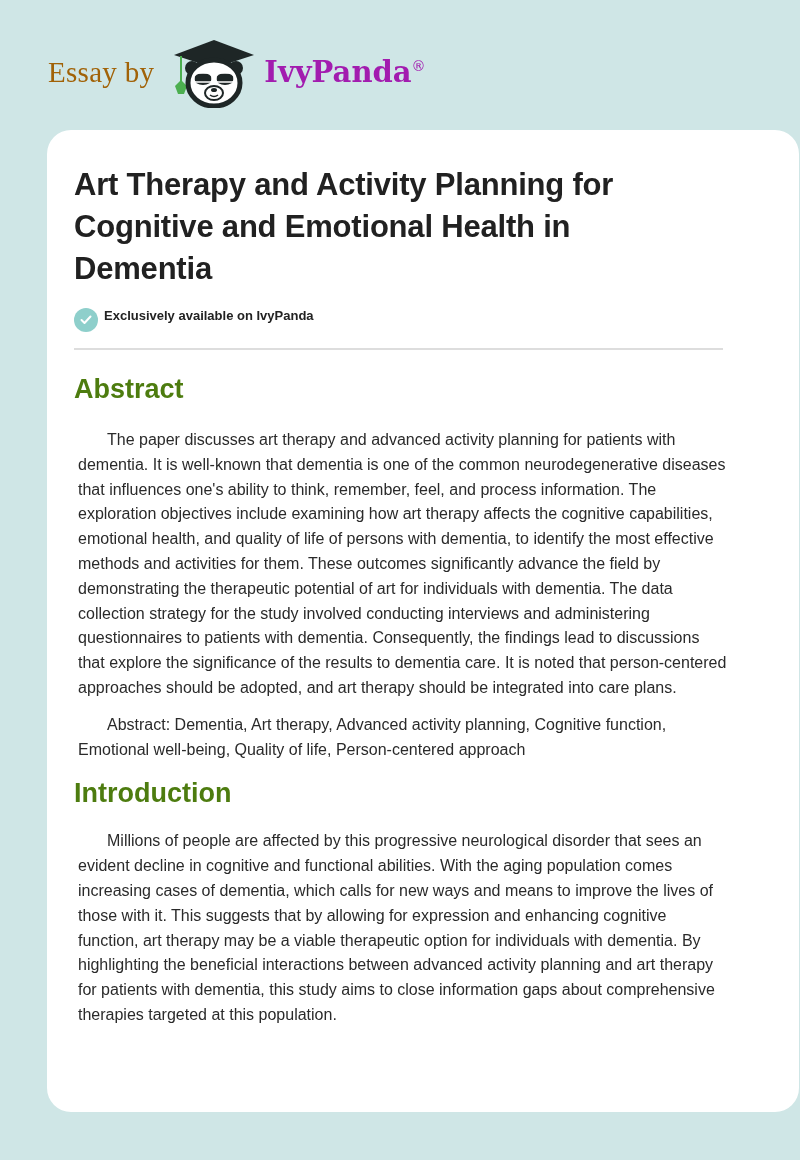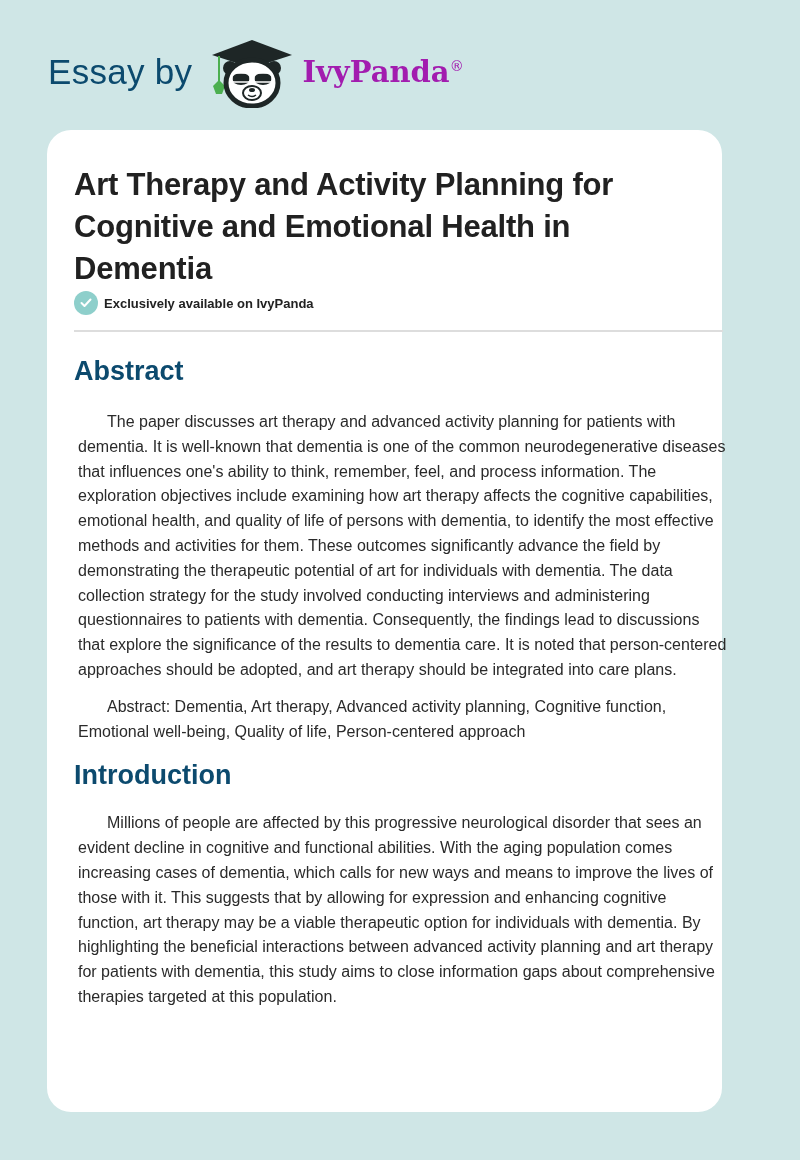--- a/index.html
+++ b/index.html
@@ -9,53 +9,53 @@
     font-family: "Liberation Sans", sans-serif;
     color: #222;
     position: relative;
     overflow: hidden;
   }
   .brand {
     position: absolute; left: 48px; top: 36px;
     display: flex; align-items: center; height: 72px;
   }
   .brand-essay {
-    font-family: Liberation Sans, sans-serif;
-    font-size: 35px; color: #0c4a6e; letter-spacing: 0.3px;
+    font-family: Liberation Serif, serif;
+    font-size: 29px; color: #a16207; letter-spacing: 0.3px;
     margin-right: 18px;
   }
   .brand-logo { width: 84px; height: 72px; margin-right: 8px; }
   .brand-name {
     font-family: "DejaVu Serif", serif; font-weight: bold;
     font-size: 29px; color: #a21caf;
   }
   .brand-reg { font-size: 14px; vertical-align: super; font-family: "DejaVu Sans", sans-serif; font-weight: normal; }
 
   .card {
     position: absolute; left: 47px; top: 130px;
-    width: 675px; height: 982px;
+    width: 752px; height: 982px;
     background: #ffffff; border-radius: 24px;
     box-sizing: border-box; padding: 34px 26px 0 27px;
   }
   .title {
     margin: 0; font-size: 31px; line-height: 42px; font-weight: bold;
     color: #212121; letter-spacing: -0.2px; width: 640px;
   }
   .exclusive {
-    display: flex; align-items: center; height: 26px;
+    display: flex; margin-top: 18px; height: 26px;
   }
   .check {
     width: 24px; height: 24px; border-radius: 50%;
     background: #8ecfcb; display: flex; align-items: center; justify-content: center;
     margin-right: 6px;
   }
   .exclusive-text { font-size: 13px; font-weight: bold; color: #222; }
   .divider { height: 2px; background: #dddddd; margin: 14px 0 0 0; width: 649px; }
   h2 {
-    margin: 0; font-size: 27px; line-height: 34px; font-weight: bold; color: #0c4a6e;
+    margin: 0; font-size: 27px; line-height: 34px; font-weight: bold; color: #4d7c0f;
   }
   .h-abstract { margin-top: 22px; }
   .h-intro { margin-top: 14px; }
   p {
     margin: 4px; font-size: 16px; line-height: 24.8px; color: #2a2a2a;
     text-indent: 29px; width: 652px;
   }
   .p-abstract { margin-top: 22px; }
   .p-keywords { margin-top: 12px; }
   .p-intro { margin-top: 19px; }

